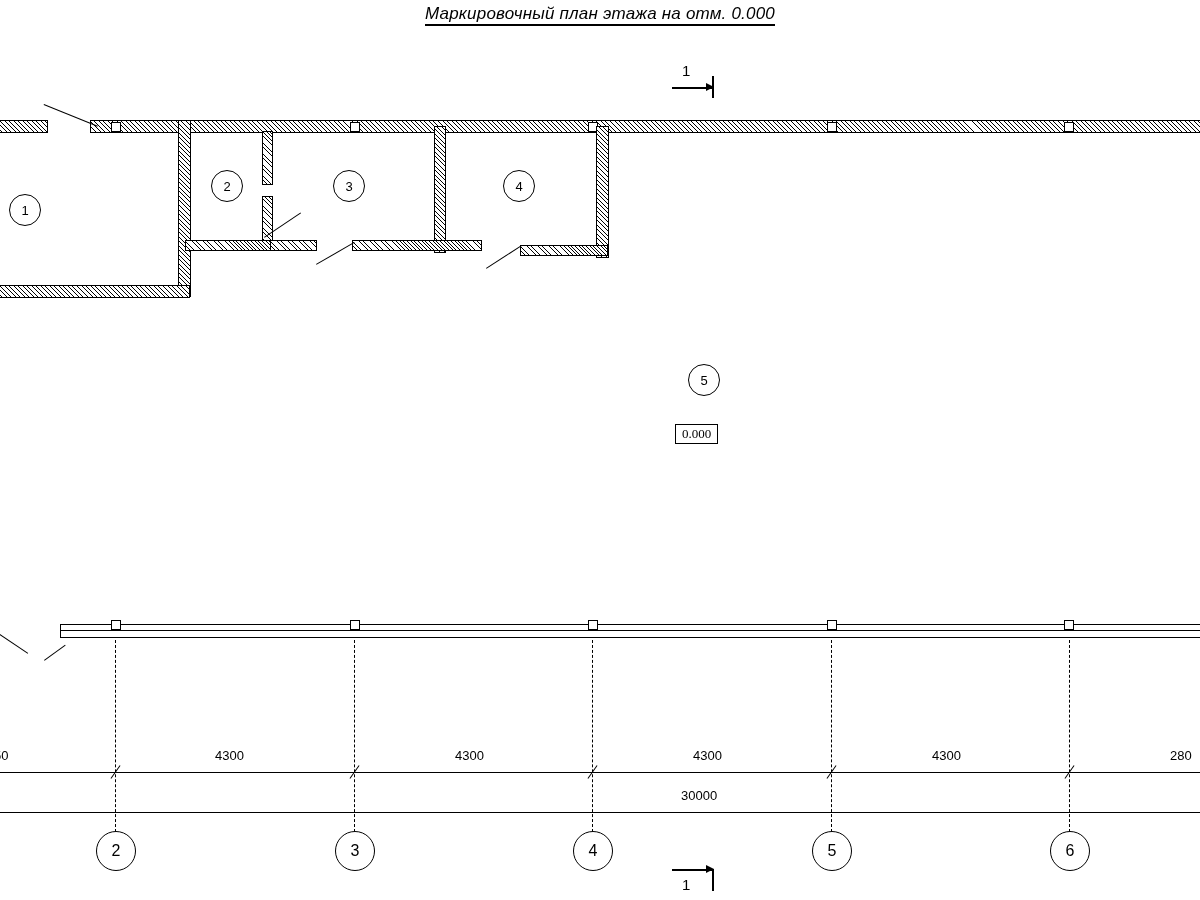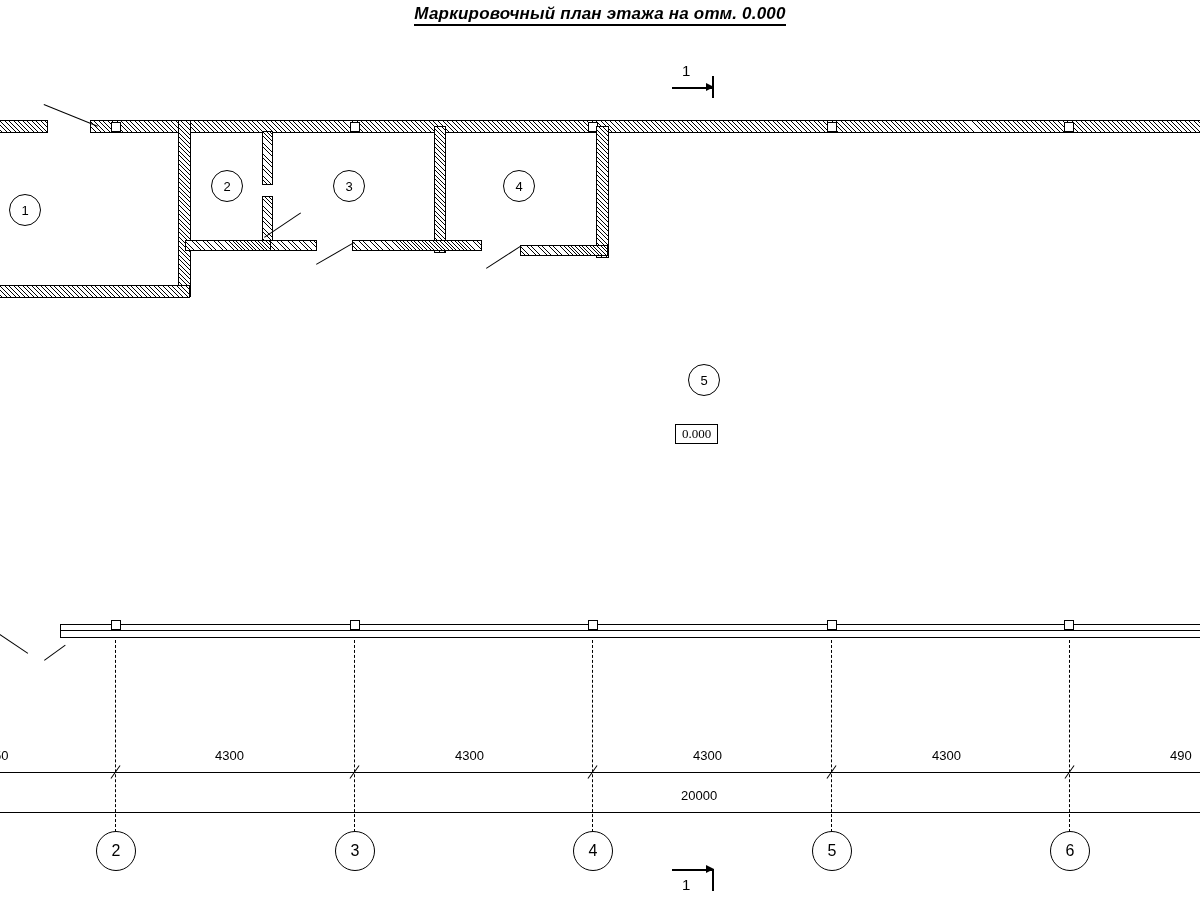--- a/index.html
+++ b/index.html
@@ -21,21 +21,21 @@
 
   
   .title {
     position: absolute;
     left: 0;
     top: 4px;
     width: 1200px;
     text-align: center;
     font-size: 17px;
     font-style: italic;
-    font-weight: bold;
+    font-weight: normal;
     letter-spacing: 0.2px;
   }
   .title span {
     border-bottom: 2px solid #000;
     padding-bottom: 1px;
   }
 
   
   .hline {
     position: absolute;
@@ -269,23 +269,23 @@
   <div class="tick" style="left:354px;  top:764px;"></div>
   <div class="tick" style="left:592px;  top:764px;"></div>
   <div class="tick" style="left:831px;  top:764px;"></div>
   <div class="tick" style="left:1069px; top:764px;"></div>
 
   <div class="dim" style="left:-6px;   top:748px;">50</div>
   <div class="dim" style="left:215px;  top:748px;">4300</div>
   <div class="dim" style="left:455px;  top:748px;">4300</div>
   <div class="dim" style="left:693px;  top:748px;">4300</div>
   <div class="dim" style="left:932px;  top:748px;">4300</div>
-  <div class="dim" style="left:1170px; top:748px;">490</div>
-
-  <div class="dim-total" style="left:681px; top:788px;">20000</div>
+  <div class="dim" style="left:1170px; top:748px;">280</div>
+
+  <div class="dim-total" style="left:681px; top:788px;">30000</div>
 
   <div class="bubble axis" style="left:96px;   top:831px;">
     <span>2</span>
   </div>
   <div class="bubble axis" style="left:335px;  top:831px;">
     <span>3</span>
   </div>
   <div class="bubble axis" style="left:573px;  top:831px;">
     <span>4</span>
   </div>

